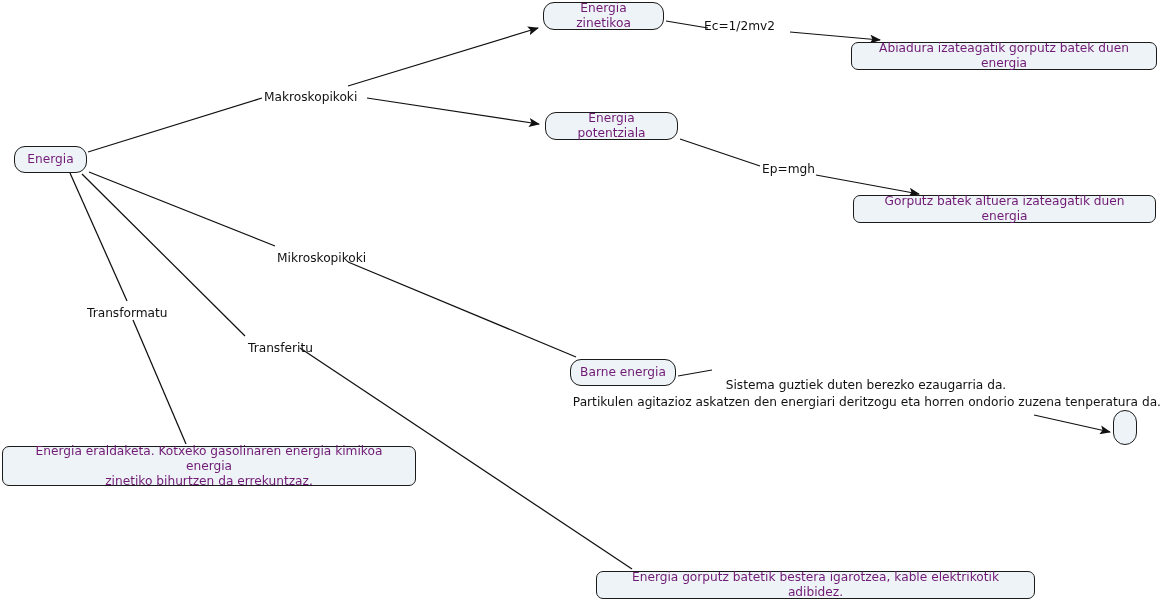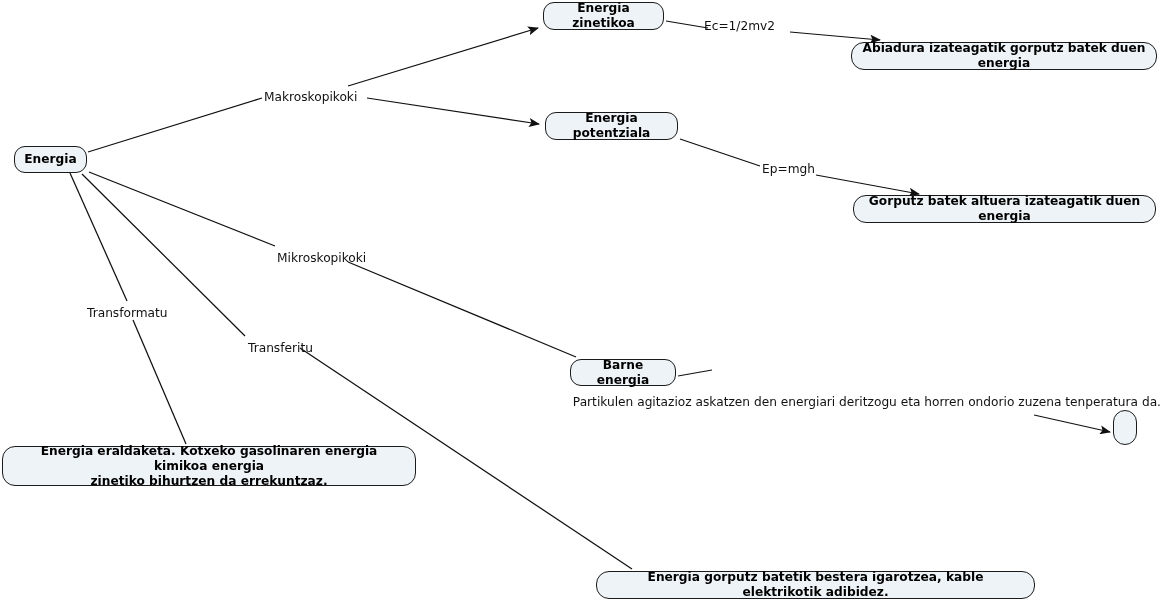--- a/index.html
+++ b/index.html
@@ -28,29 +28,28 @@
   .node {
     position: absolute;
     box-sizing: border-box;
     background: #edf3f6;
     border: 1.4px solid #1b1b1b;
     border-radius: 11px;
     display: flex;
     align-items: center;
     justify-content: center;
     text-align: center;
-    color: #000000;
+    color: #701a75;
     font-size: 12.2px;
     line-height: 15px;
     padding: 4px 9px;
     white-space: pre-line;
-    font-weight: bold;
   }
   .node.pill {
-    border-radius: 13px;
+    border-radius: 7px;
   }
   .node.blank {
     border-radius: 13px;
   }
   .edge-label {
     position: absolute;
     font-size: 12.2px;
     line-height: 15px;
     color: #111111;
     white-space: nowrap;
@@ -134,15 +133,16 @@
   <div class="edge-label" style="left:277px; top:251px;">Mikroskopikoki</div>
 
   <div class="edge-label" style="left:87px; top:306px;">Transformatu</div>
 
   <div class="edge-label" style="left:248px; top:341px;">Transferitu</div>
 
   <div class="edge-label" style="left:704px; top:19px;">Ec=1/2mv2</div>
 
   <div class="edge-label" style="left:762px; top:162px;">Ep=mgh</div>
 
+  <div class="free-text" style="left:571px; top:377px; width:590px; text-align:center;">Sistema guztiek duten berezko ezaugarria da.</div>
   <div class="free-text" style="left:571px; top:394px; width:590px; text-align:right;">Partikulen agitazioz askatzen den energiari deritzogu eta horren ondorio zuzena tenperatura da.</div>
 
 </div>
 
 </body></html>

